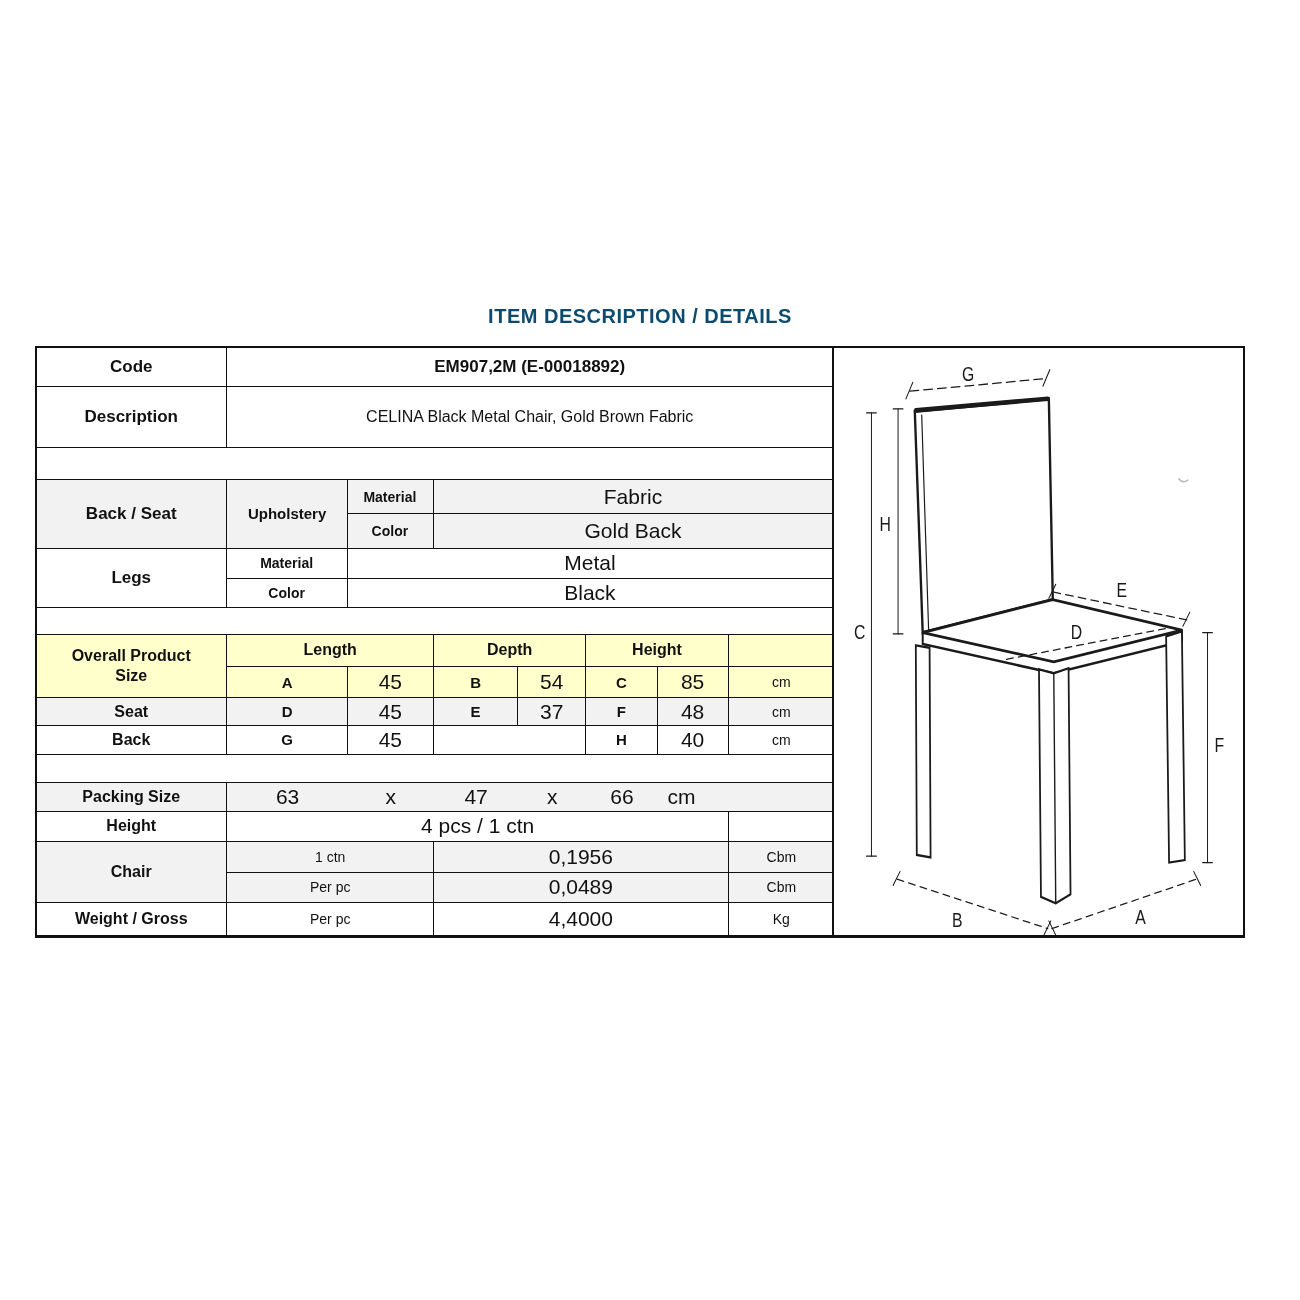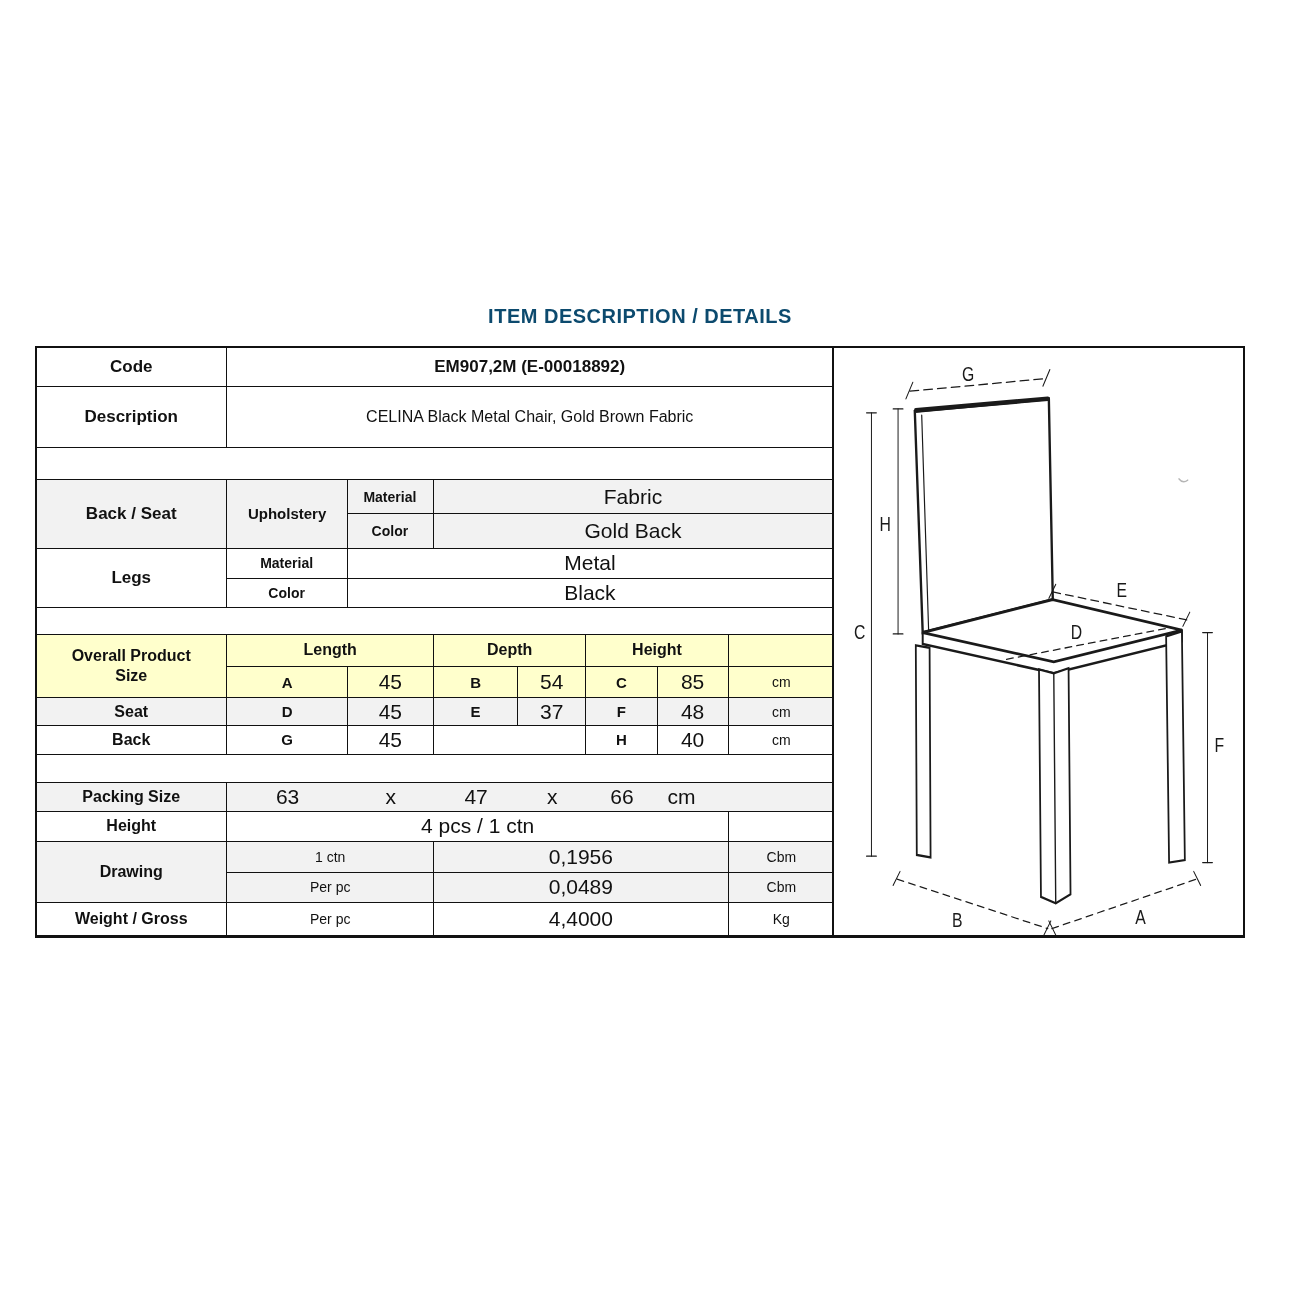--- a/index.html
+++ b/index.html
@@ -189,21 +189,21 @@
         <td class="val gray nbr">66</td>
         <td class="val gray nbr" style="text-align:left;padding-left:10px">cm</td>
         <td class="gray nr"></td>
       </tr>
       <tr style="height:29px">
         <td class="lbl" style="font-size:16px">Height</td>
         <td class="val" colspan="6">4 pcs / 1 ctn</td>
         <td class="nr"></td>
       </tr>
       <tr style="height:29px">
-        <td class="lbl gray" rowspan="2" style="font-size:16px">Drawing</td>
+        <td class="lbl gray" rowspan="2" style="font-size:16px">Chair</td>
         <td class="val gray" colspan="2" style="font-size:14px">1 ctn</td>
         <td class="val gray" colspan="4">0,1956</td>
         <td class="unit gray nr">Cbm</td>
       </tr>
       <tr style="height:29px">
         <td class="val gray" colspan="2" style="font-size:14px">Per pc</td>
         <td class="val gray" colspan="4">0,0489</td>
         <td class="unit gray nr">Cbm</td>
       </tr>
       <tr style="height:30px">

